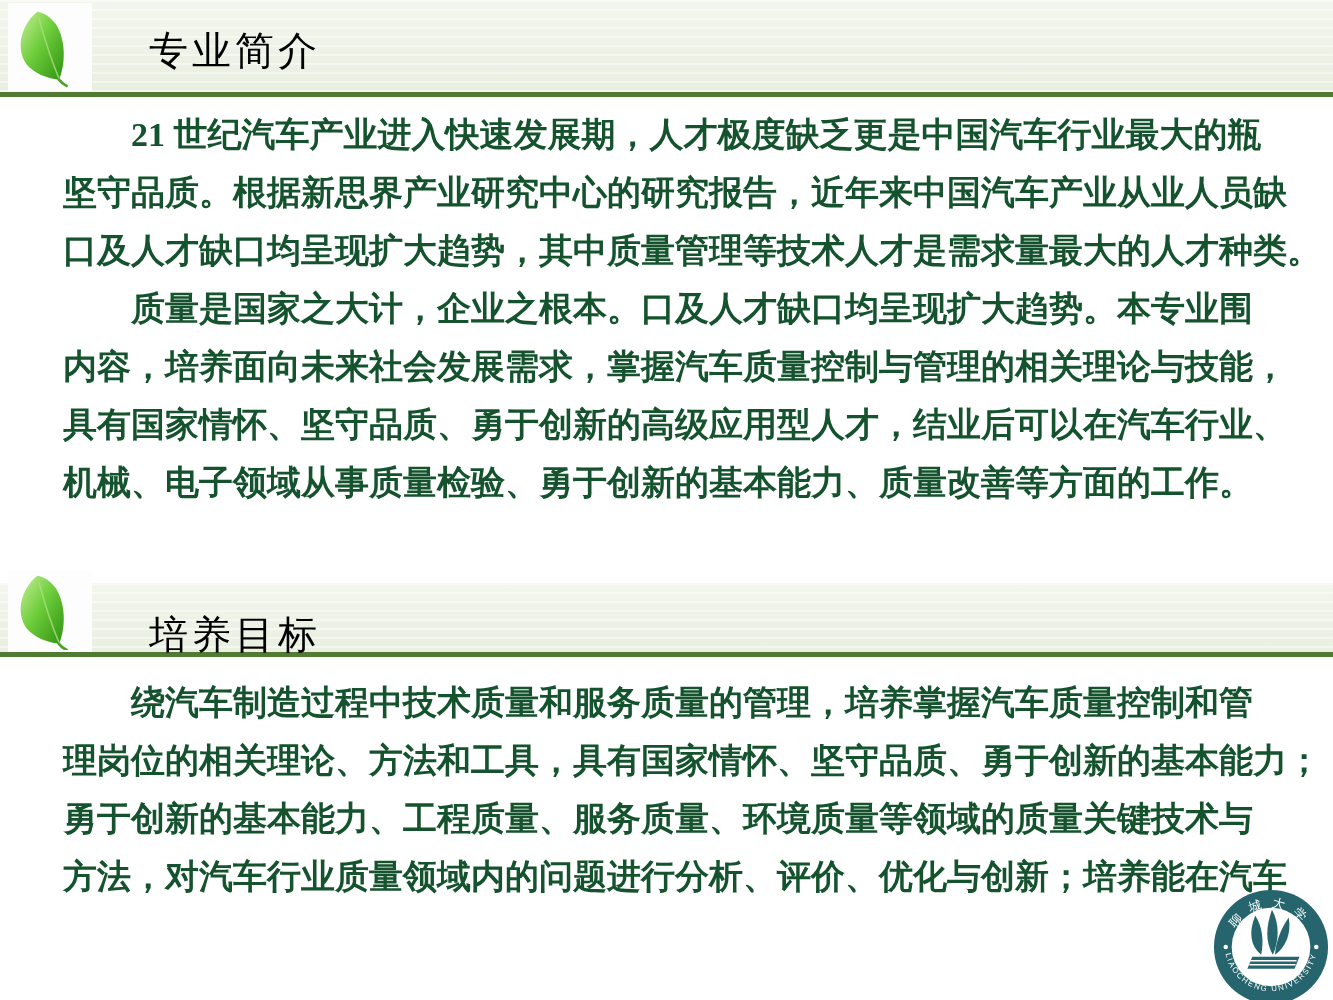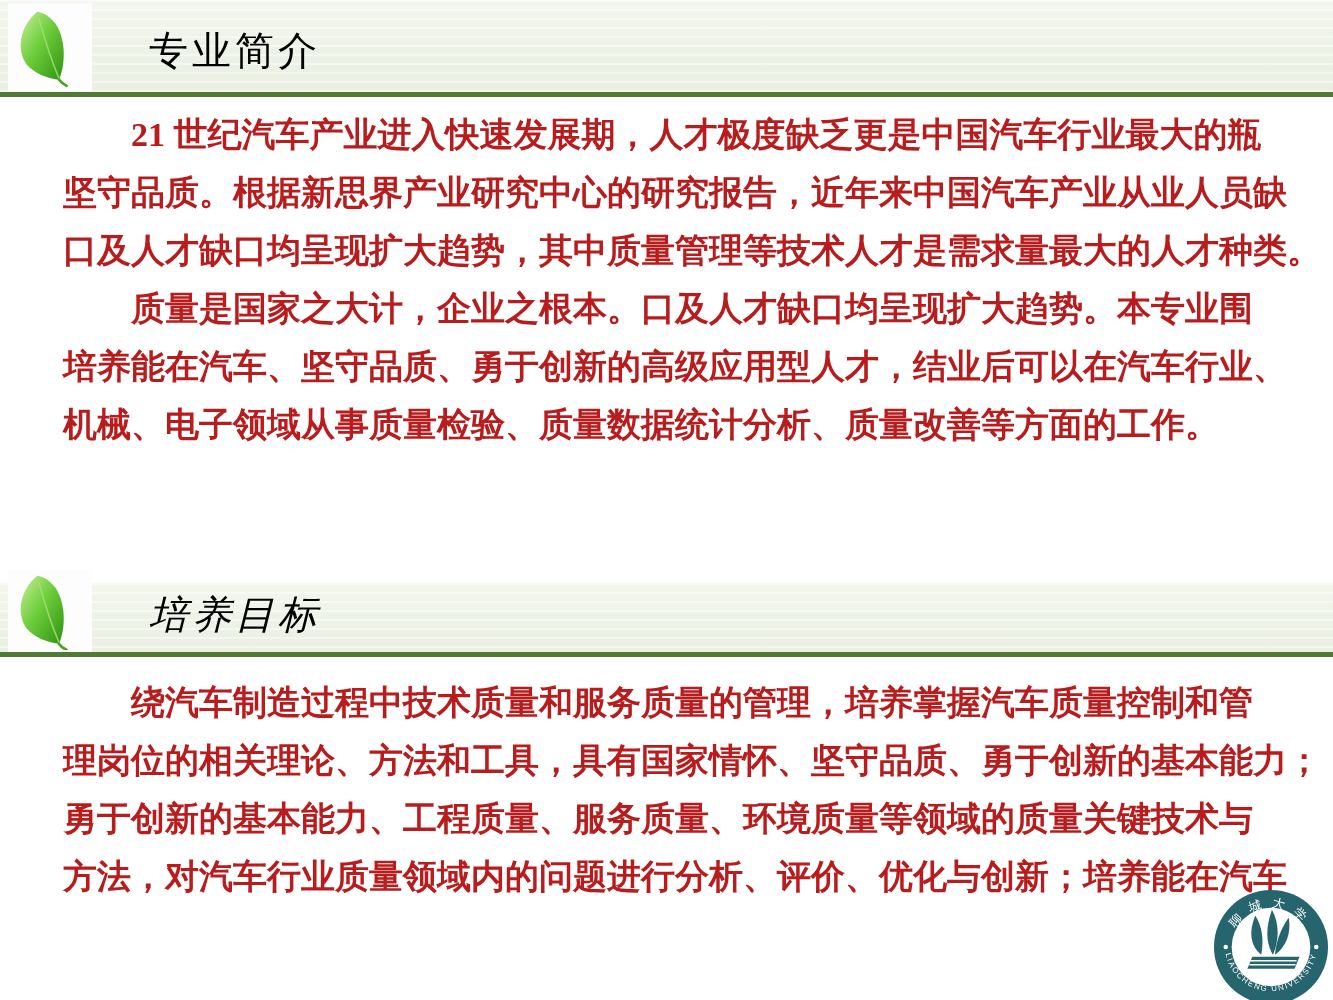--- a/index.html
+++ b/index.html
@@ -37,25 +37,25 @@
   .leaf-tile svg{width:92%;height:96%;}
   .leaf1{left:8px;top:3px;width:84px;height:88px;}
   .leaf2{left:8px;top:570px;width:84px;height:82px;}
   .section-title{
     position:absolute;left:113px;
     font-size:39px;color:#000;
     letter-spacing:4px;
     z-index:2;white-space:nowrap;margin-left:36px;
   }
   .title1{top:24px;}
-  .title2{top:588px;font-style:italic;}
+  .title2{top:608px;}
   
   .body-text{
     position:absolute;left:63px;right:34px;
-    font-size:34px;font-weight:bold;color:#b91c1c;
+    font-size:34px;font-weight:bold;color:#14532d;
     line-height:58px;
   }
   .body1{top:106px;}
   .body2{top:674px;}
   .text-line{white-space:nowrap;}
   .text-line.indent{padding-left:68px;}
   
   .logo{
     position:absolute;left:1212px;top:888px;width:118px;height:118px;
     z-index:4;
@@ -83,22 +83,23 @@
     </svg>
   </div>
   <div class="section-title title1">专业简介</div>
   <div class="rule rule1"></div>
 
   <div class="body-text body1">
       <div class="text-line indent">21 世纪汽车产业进入快速发展期，人才极度缺乏更是中国汽车行业最大的瓶</div>
       <div class="text-line">坚守品质。根据新思界产业研究中心的研究报告，近年来中国汽车产业从业人员缺</div>
       <div class="text-line">口及人才缺口均呈现扩大趋势，其中质量管理等技术人才是需求量最大的人才种类。</div>
       <div class="text-line indent">质量是国家之大计，企业之根本。口及人才缺口均呈现扩大趋势。本专业围</div>
-      <div class="text-line">培养能在汽车、坚守品质、勇于创新的高级应用型人才，结业后可以在汽车行业、</div>
-      <div class="text-line">机械、电子领域从事质量检验、质量数据统计分析、质量改善等方面的工作。</div>
+      <div class="text-line">内容，培养面向未来社会发展需求，掌握汽车质量控制与管理的相关理论与技能，</div>
+      <div class="text-line">具有国家情怀、坚守品质、勇于创新的高级应用型人才，结业后可以在汽车行业、</div>
+      <div class="text-line">机械、电子领域从事质量检验、勇于创新的基本能力、质量改善等方面的工作。</div>
     </div>
 
   <div class="band band2"></div>
   <div class="leaf-tile leaf2">
     <svg viewBox="0 0 100 100" aria-hidden="true">
       <defs>
         <linearGradient id="leafGrad2" x1="0" y1="0" x2="1" y2="1">
           <stop offset="0" stop-color="#c9ef9b"></stop>
           <stop offset="0.45" stop-color="#6fce3c"></stop>
           <stop offset="1" stop-color="#2f9212"></stop>

